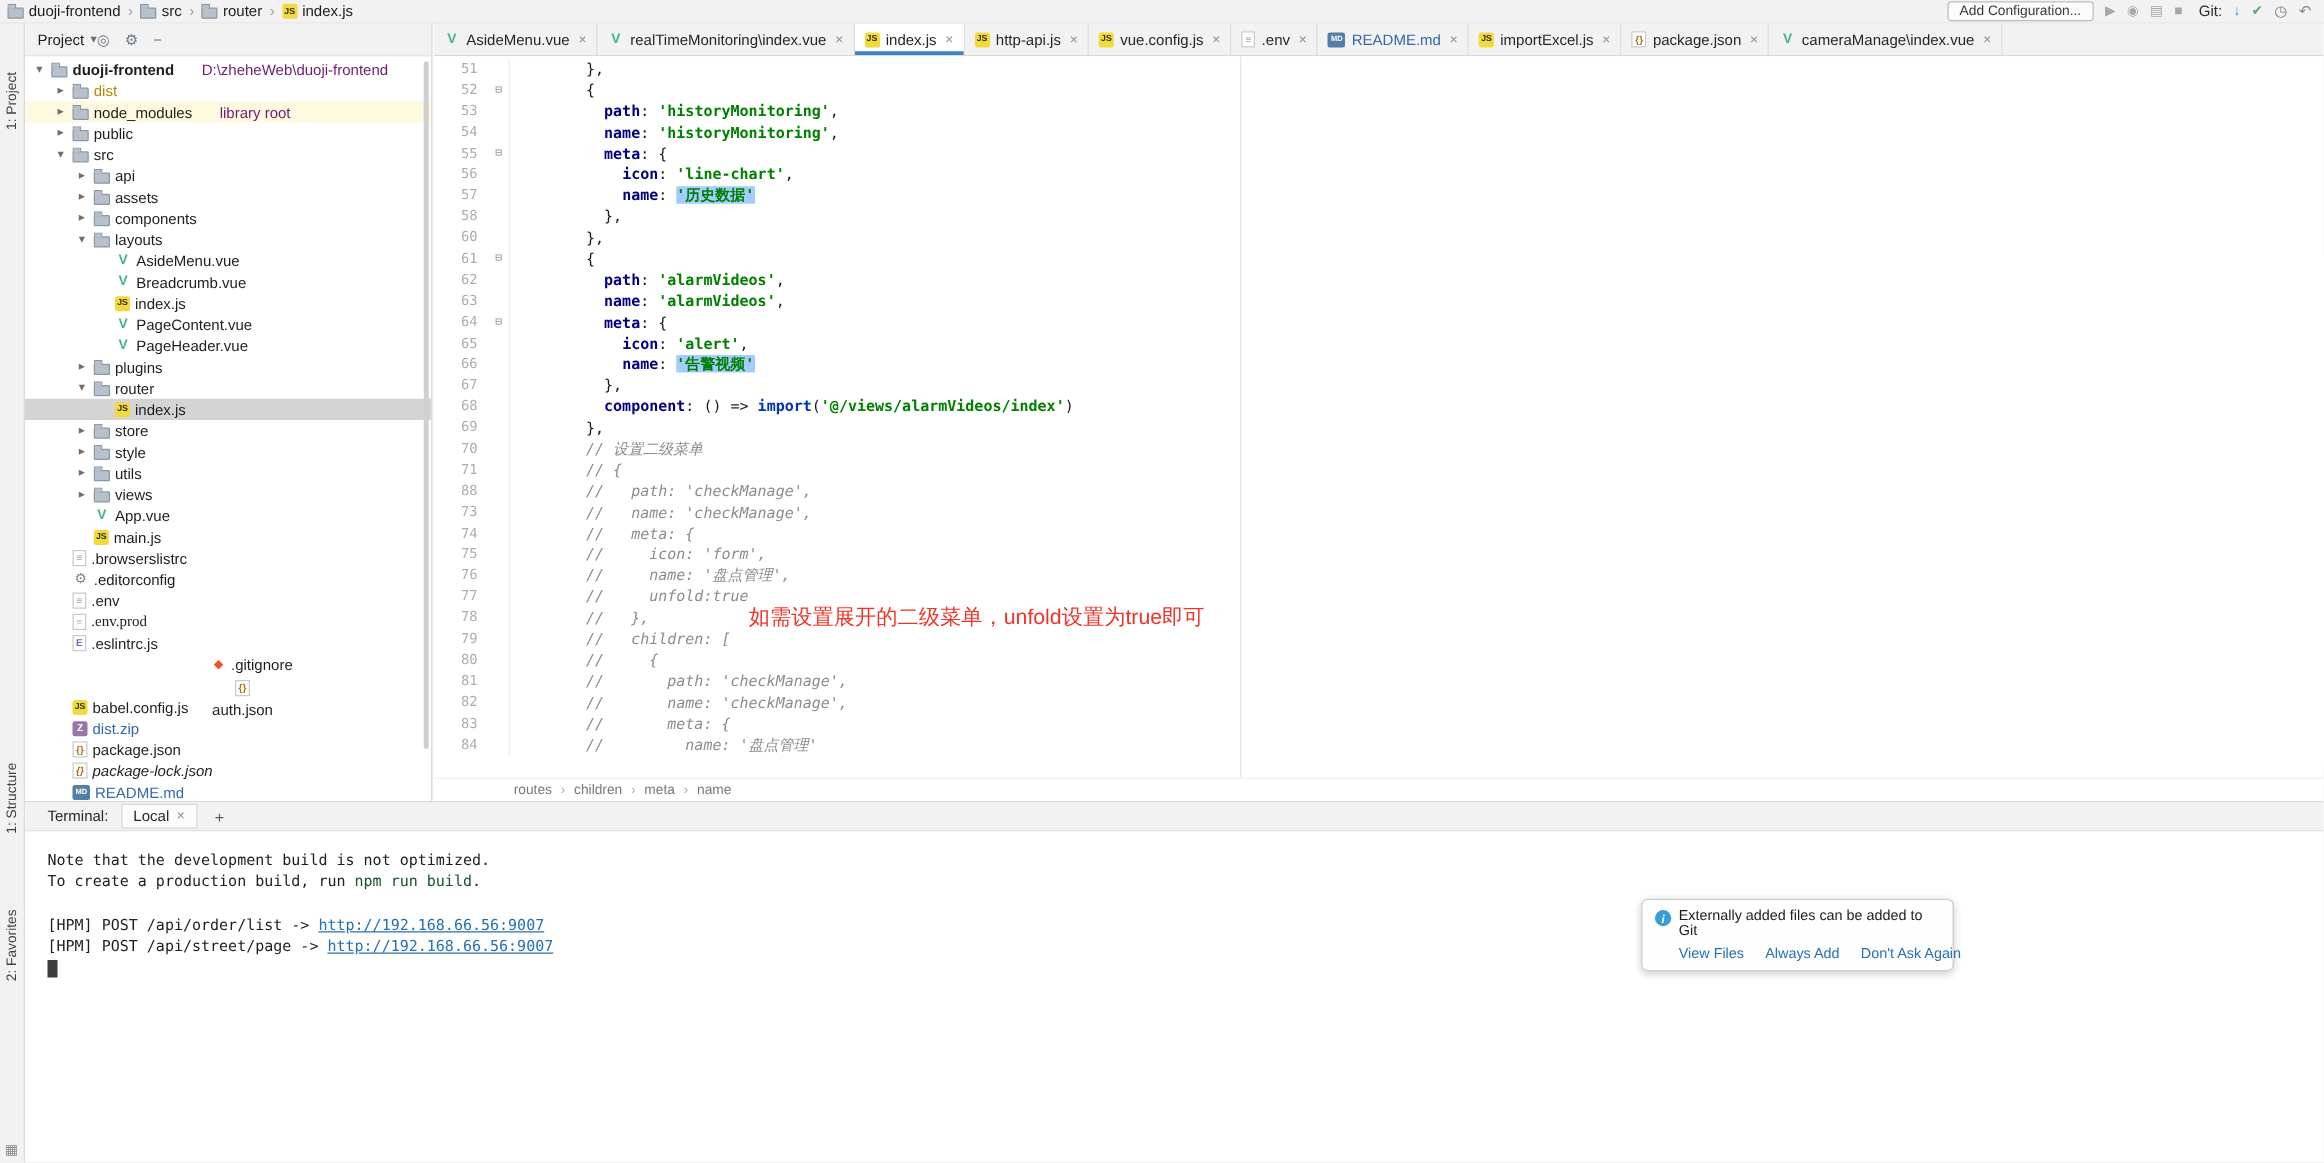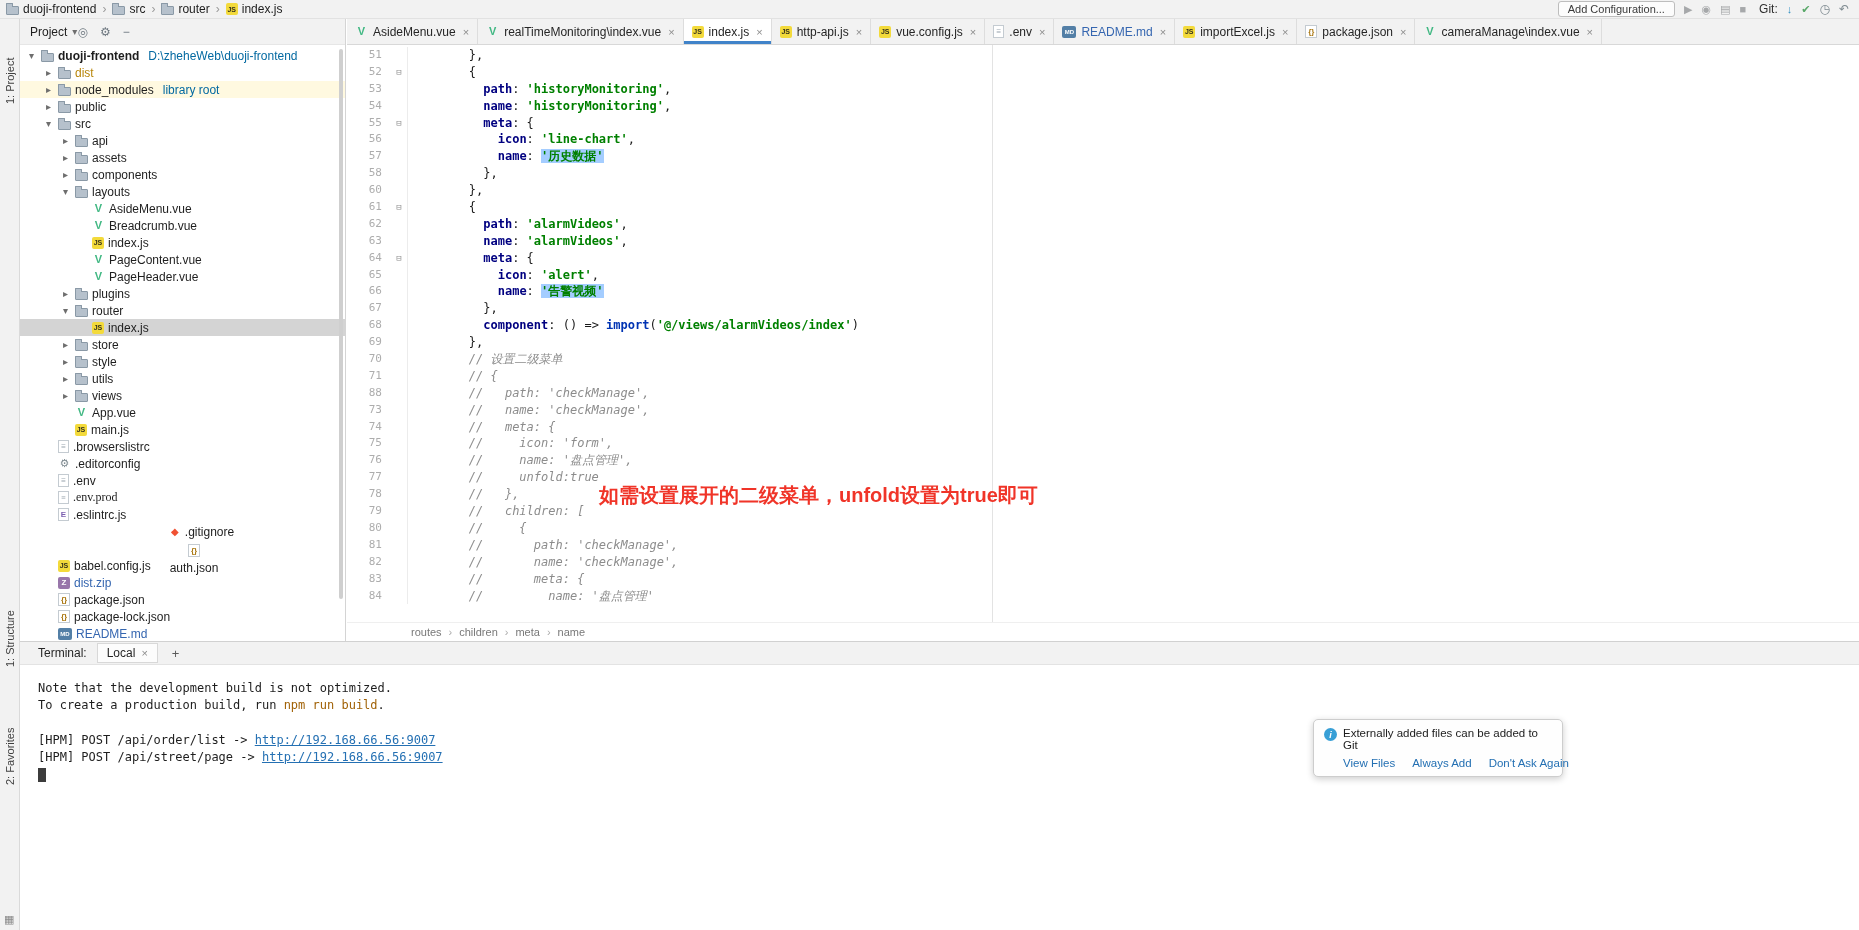--- a/index.html
+++ b/index.html
@@ -38,21 +38,21 @@
   .g-locate::before{content:"◎"} .g-settings::before{content:"⚙"} .g-hide::before{content:"−"}
   .tree{position:absolute;left:0;top:26px;right:0;bottom:0;overflow:hidden;padding-top:2px}
   .tree-row{display:flex;align-items:center;height:17px;gap:4px;white-space:nowrap;cursor:default}
   .tree-row.selected{background:#D4D4D4}
   .tree-row.library{background:#FFF9E0}
   .tree-arrow{flex:none;width:11px;text-align:center;color:#6E6E6E;font-size:10px}
   .tree-label{color:#1E1E1E}
   .tree-row.bold>.tree-label{font-weight:bold}
   .tree-row.excluded>.tree-label{color:#B8860B}
   .tree-row.modified>.tree-label{color:#3566B0}
-  .tree-hint{color:#0369a1;margin-left:5px}
+  .tree-hint{color:#701a75;margin-left:18px}
   .panel-scrollbar{position:absolute;right:2px;top:30px;width:4px;height:550px;background:#CFCFCF;border-radius:2px}
 
   
   .ic{flex:none;display:inline-flex;align-items:center;justify-content:center;position:relative;line-height:1}
   .ic-folder{width:13px;height:9px;background:#B6C1CC;border:1px solid #8A99A6;border-radius:1px;margin-top:3px}
   .ic-folder::before{content:"";position:absolute;left:-1px;top:-4px;width:5px;height:3px;background:#B6C1CC;border:1px solid #8A99A6;border-bottom:none;border-radius:1px 1px 0 0}
   .ic-js{width:12px;height:12px;background:#F3DA3B;border-radius:2px;color:#33301B;font-size:7px;font-weight:bold}
   .ic-js::before{content:"JS"}
   .ic-vue{width:13px;height:12px;color:#41B883;font-weight:bold;font-size:11px}
   .ic-vue::before{content:"V"}
@@ -83,35 +83,35 @@
   .ln{flex:none;width:44px;text-align:right;padding-right:9px;color:#ADADAD;font-size:11px}
   .fold{flex:none;width:17px;text-align:center;color:#8E8E8E;font-size:9px;border-right:1px solid #ECECEC;margin-right:3px}
   .code-text{white-space:pre}
   .tk-p{color:#1A1A1A}
   .tk-k{color:#000080;font-weight:600}
   .tk-s{color:#008000;font-weight:600}
   .tk-sh{color:#008000;font-weight:600;background:#A4CDFF}
   .tk-c{color:#8C8C8C;font-style:italic}
   .tk-i{color:#0033B3;font-weight:600}
   .margin-guide{position:absolute;left:645px;top:0;bottom:0;width:1px;background:#E3E3E3}
-  .annotation{position:absolute;left:252px;top:437px;color:#F03428;font-size:20px;font-weight:700;font-family:"Liberation Sans","DejaVu Sans",sans-serif;white-space:nowrap}
+  .annotation{position:absolute;left:252px;top:437px;color:#F03428;font-size:17px;font-weight:400;font-family:"Liberation Sans","DejaVu Sans",sans-serif;white-space:nowrap}
   .editor-crumbs{position:absolute;left:0;bottom:0;right:0;height:19px;background:#FFF;border-top:1px solid #EFEFEF;display:flex;align-items:center;gap:7px;padding-left:64px;color:#787878;font-size:11px}
   .ecrumb-sep{color:#ABABAB}
 
   
   .terminal{position:absolute;left:20px;top:641px;right:0;bottom:0;background:#FFF;border-top:1px solid #D1D1D1}
   .term-bar{height:23px;background:#F2F2F2;display:flex;align-items:center;gap:10px;padding:0 10px 0 18px;border-bottom:1px solid #E3E3E3}
   .term-title{color:#262626}
   .term-tab{display:flex;align-items:center;gap:6px;padding:2px 9px;background:#FCFCFC;border:1px solid #D8D8D8;color:#262626}
   .term-tab-close{color:#8C8C8C;font-size:11px}
   .term-plus{color:#5A5A5A;font-size:13px;padding:0 4px}
   .term-out{padding:15px 0 0 18px;font-family:"DejaVu Sans Mono","Liberation Mono",monospace;font-size:12px;line-height:17.3px;color:#1E1E1E}
   .term-line{height:17.3px;white-space:pre}
   .tm-p{color:#1E1E1E}
-  .tm-cmd{color:#a16207}
+  .tm-cmd{color:#14532d}
   .tm-link{color:#2470B3;text-decoration:underline;cursor:pointer}
   .term-cursor{display:inline-block;width:8px;height:14px;background:#3C3C3C;vertical-align:middle}
 
   
   .notification{position:absolute;right:296px;bottom:153px;width:250px;background:#FEFEFE;border:1px solid #CDCDCD;border-radius:5px;box-shadow:0 2px 7px rgba(0,0,0,.2);padding:7px 10px 7px;font-size:11.5px}
   .notif-row{display:flex;align-items:flex-start;gap:6px}
   .info-icon{flex:none;width:13px;height:13px;border-radius:50%;background:#389FD6;color:#FFF;font-size:9px;font-weight:bold;font-style:italic;display:flex;align-items:center;justify-content:center;margin-top:1px}
   .notif-message{color:#1C1C1C}
   .notif-actions{display:flex;gap:17px;margin-top:6px;padding-left:19px;white-space:nowrap}
   .notif-link{color:#2470B3;cursor:pointer}
@@ -341,21 +341,21 @@
         <div class="tree-row modified" style="padding-left: 23px;">
           <span class="tree-arrow"></span>
           <span class="ic ic-zip"></span>
           <span class="tree-label">dist.zip</span>
         </div>
         <div class="tree-row" style="padding-left: 23px;">
           <span class="tree-arrow"></span>
           <span class="ic ic-json"></span>
           <span class="tree-label">package.json</span>
         </div>
-        <div class="tree-row" style="padding-left: 23px;">
+        <div class="tree-row" style="padding-left: 23px; font-style: italic;">
           <span class="tree-arrow"></span>
           <span class="ic ic-json"></span>
           <span class="tree-label">package-lock.json</span>
         </div>
         <div class="tree-row modified" style="padding-left: 23px;">
           <span class="tree-arrow"></span>
           <span class="ic ic-md"></span>
           <span class="tree-label">README.md</span>
         </div>
       </div>

